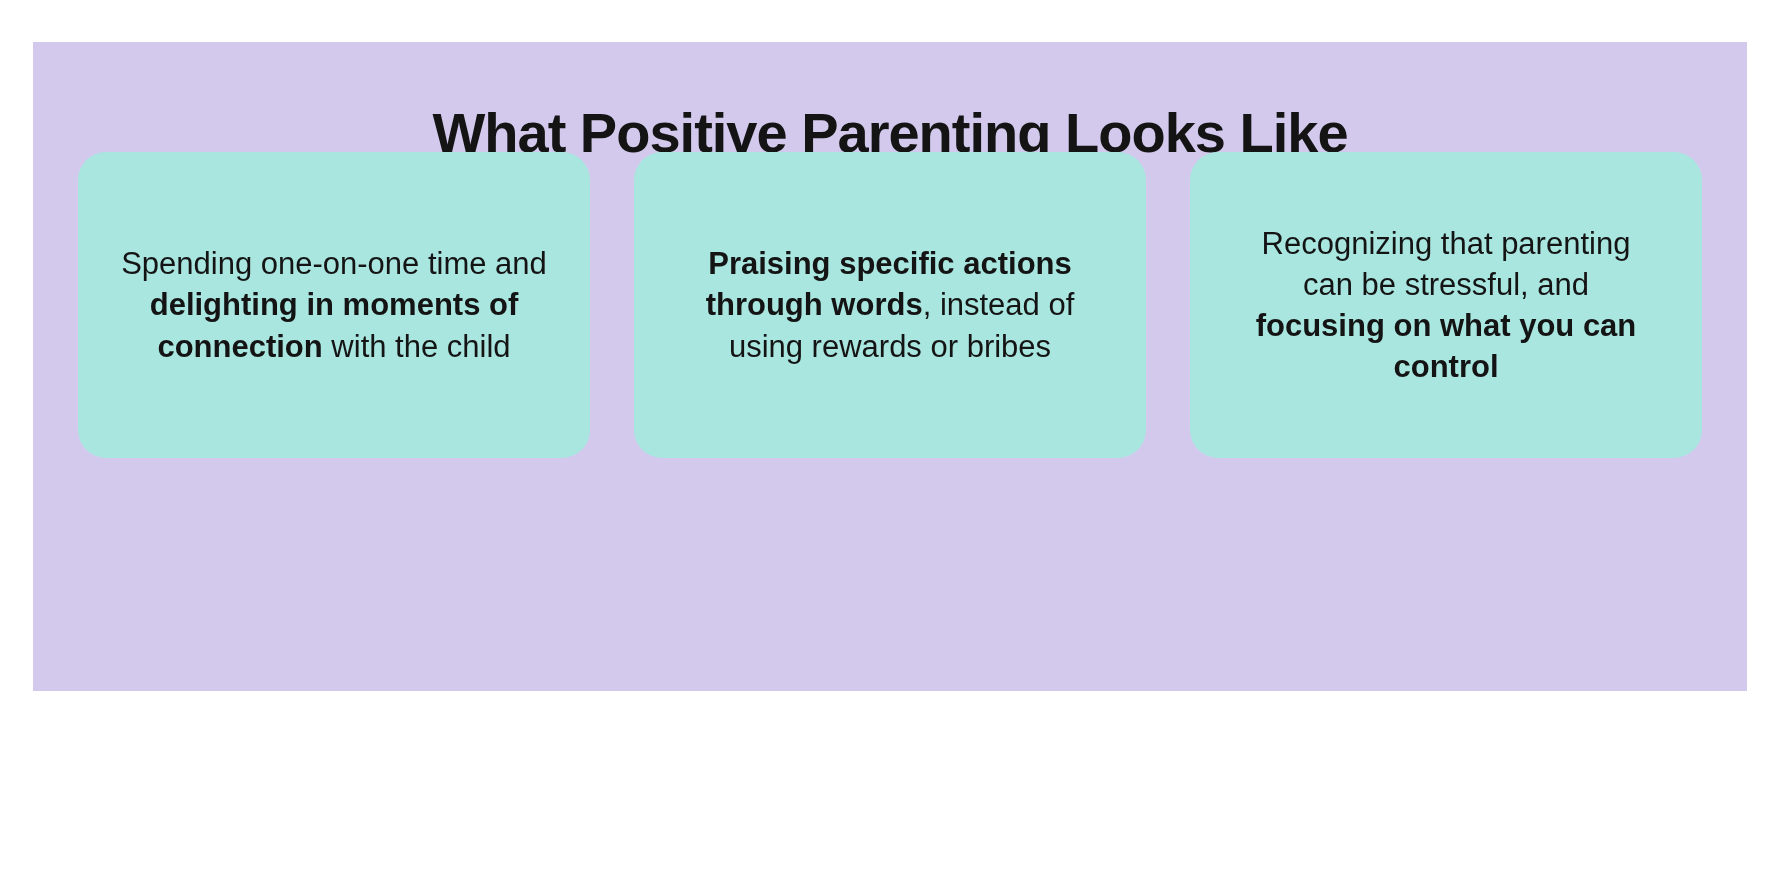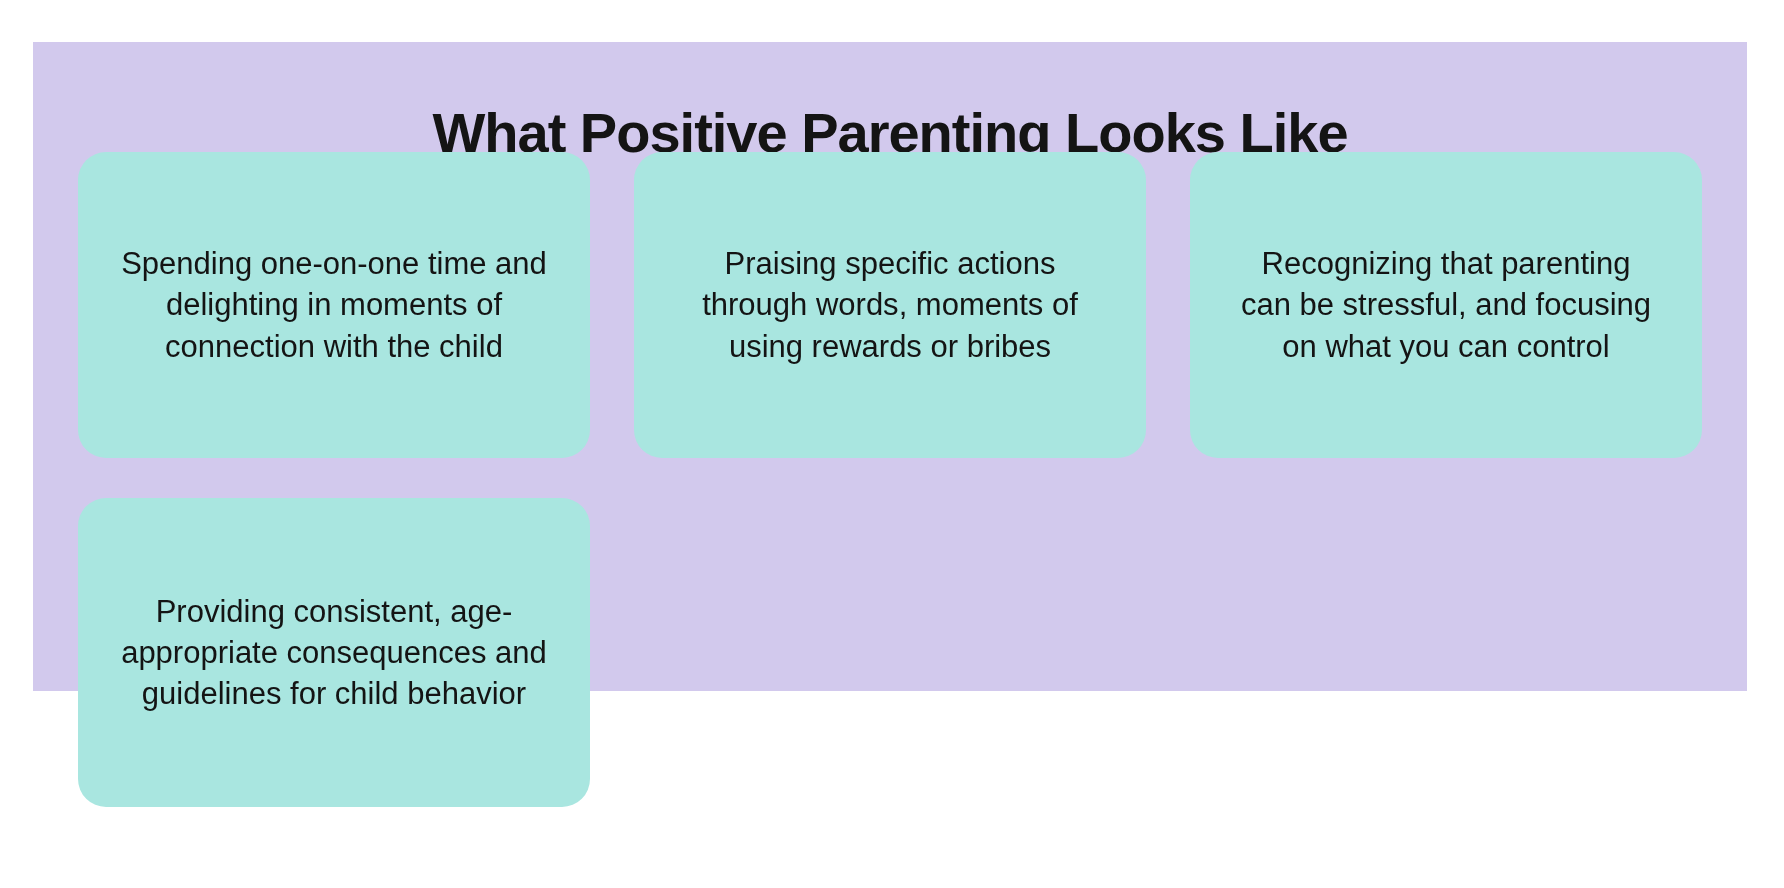--- a/index.html
+++ b/index.html
@@ -52,35 +52,32 @@
     display:flex;
     align-items:center;
     justify-content:center;
     text-align:center;
     padding:12px 34px;
     font-size:31px;
     line-height:1.33;
     color:var(--text);
   }
   .card strong{
-    font-weight:normal;
+    font-weight:bold;
   }
 </style>
 </head>
 <body>
 
 <div class="panel">
   <h1 class="title">What Positive Parenting Looks Like</h1>
   <div class="grid">
     <div class="card">
         <p style="margin:0"><span>Spending one-on-one time and </span><strong>delighting in moments of connection</strong><span> with the child</span></p>
       </div>
     <div class="card">
-        <p style="margin:0"><strong>Praising specific actions through words</strong><span>, moments of using rewards or bribes</span></p>
+        <p style="margin:0"><strong>Praising specific actions through words</strong><span>, instead of using rewards or bribes</span></p>
       </div>
     <div class="card">
         <p style="margin:12px"><span>Recognizing that parenting can be stressful, and </span><strong>focusing on what you can control</strong></p>
-      </div>
-    <div class="card">
-        <p style="margin:0"><span>Providing </span><strong>consistent, age-appropriate consequences and guidelines</strong><span> for child behavior</span></p>
       </div>
   </div>
 </div>
 
 </body></html>

